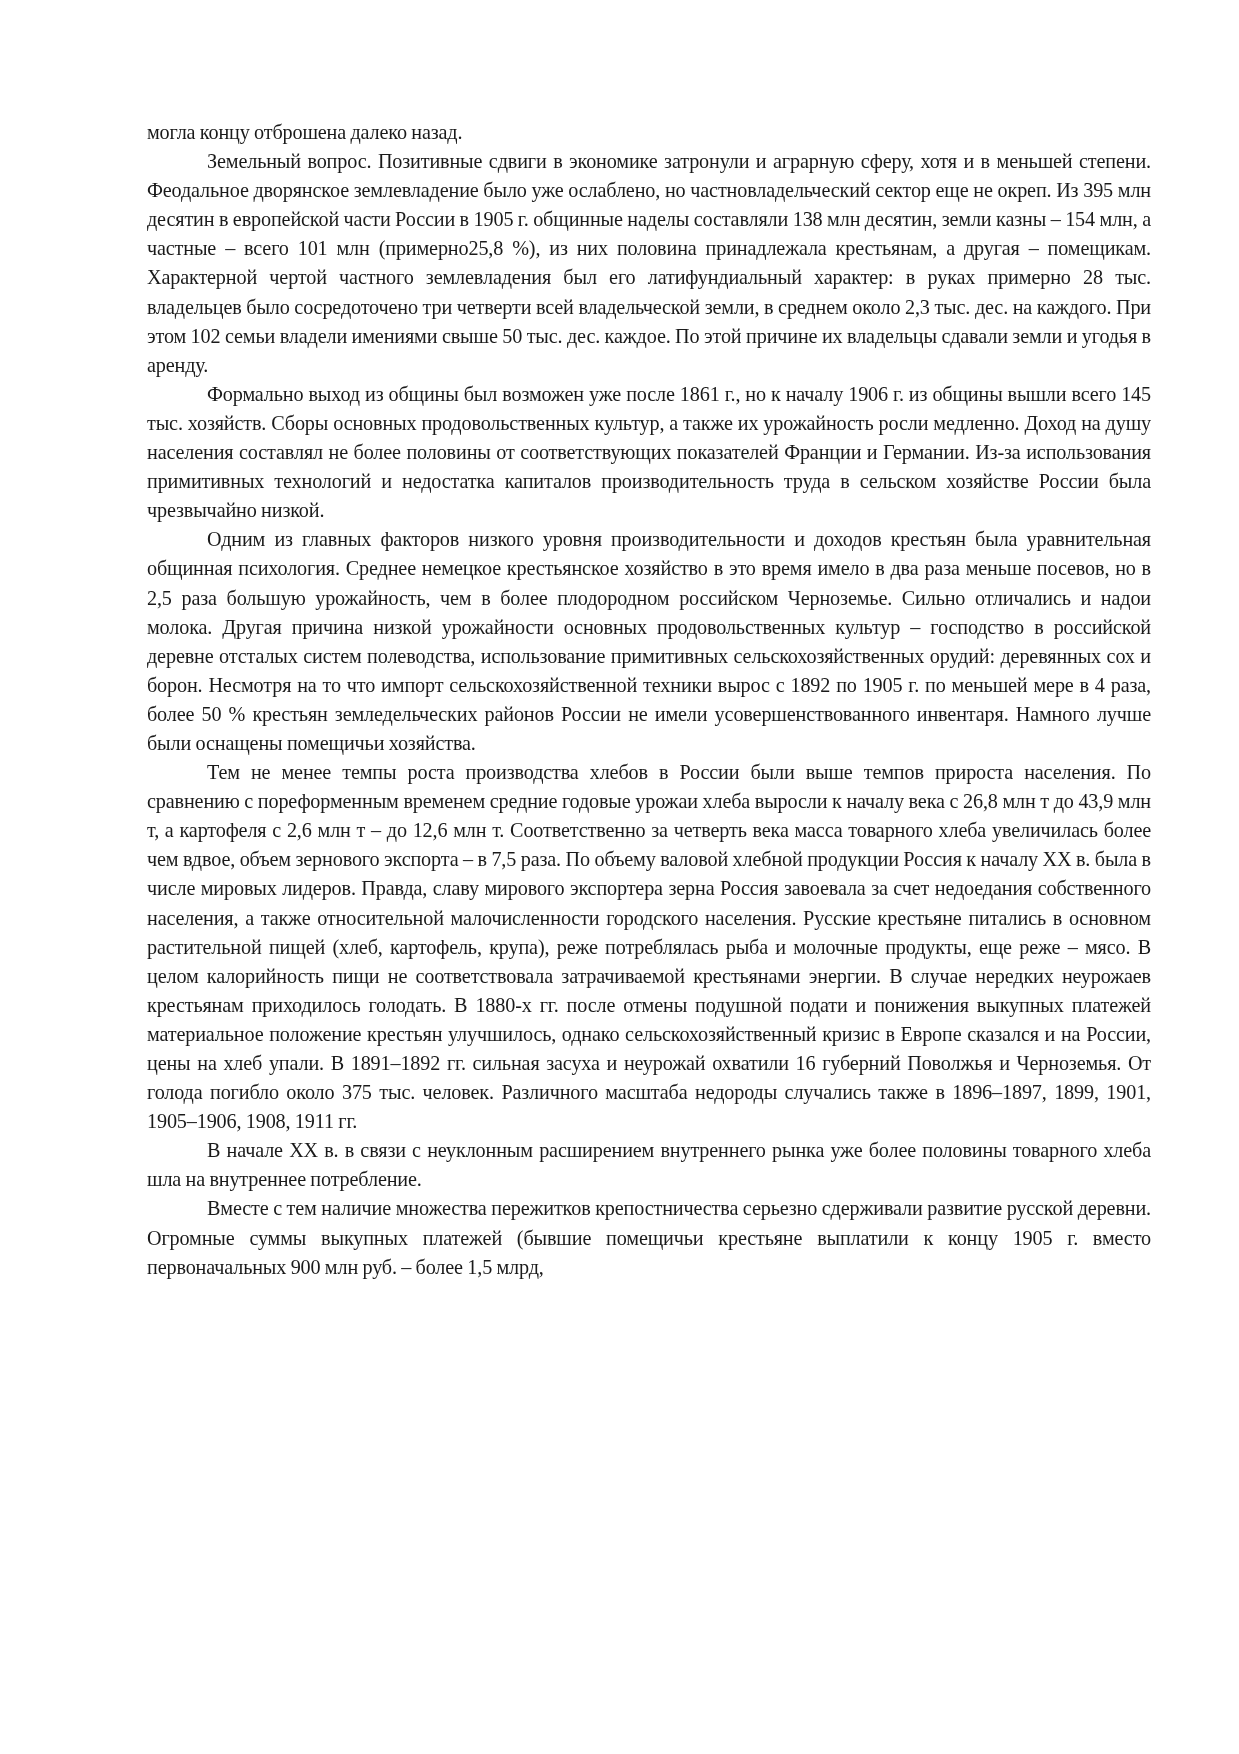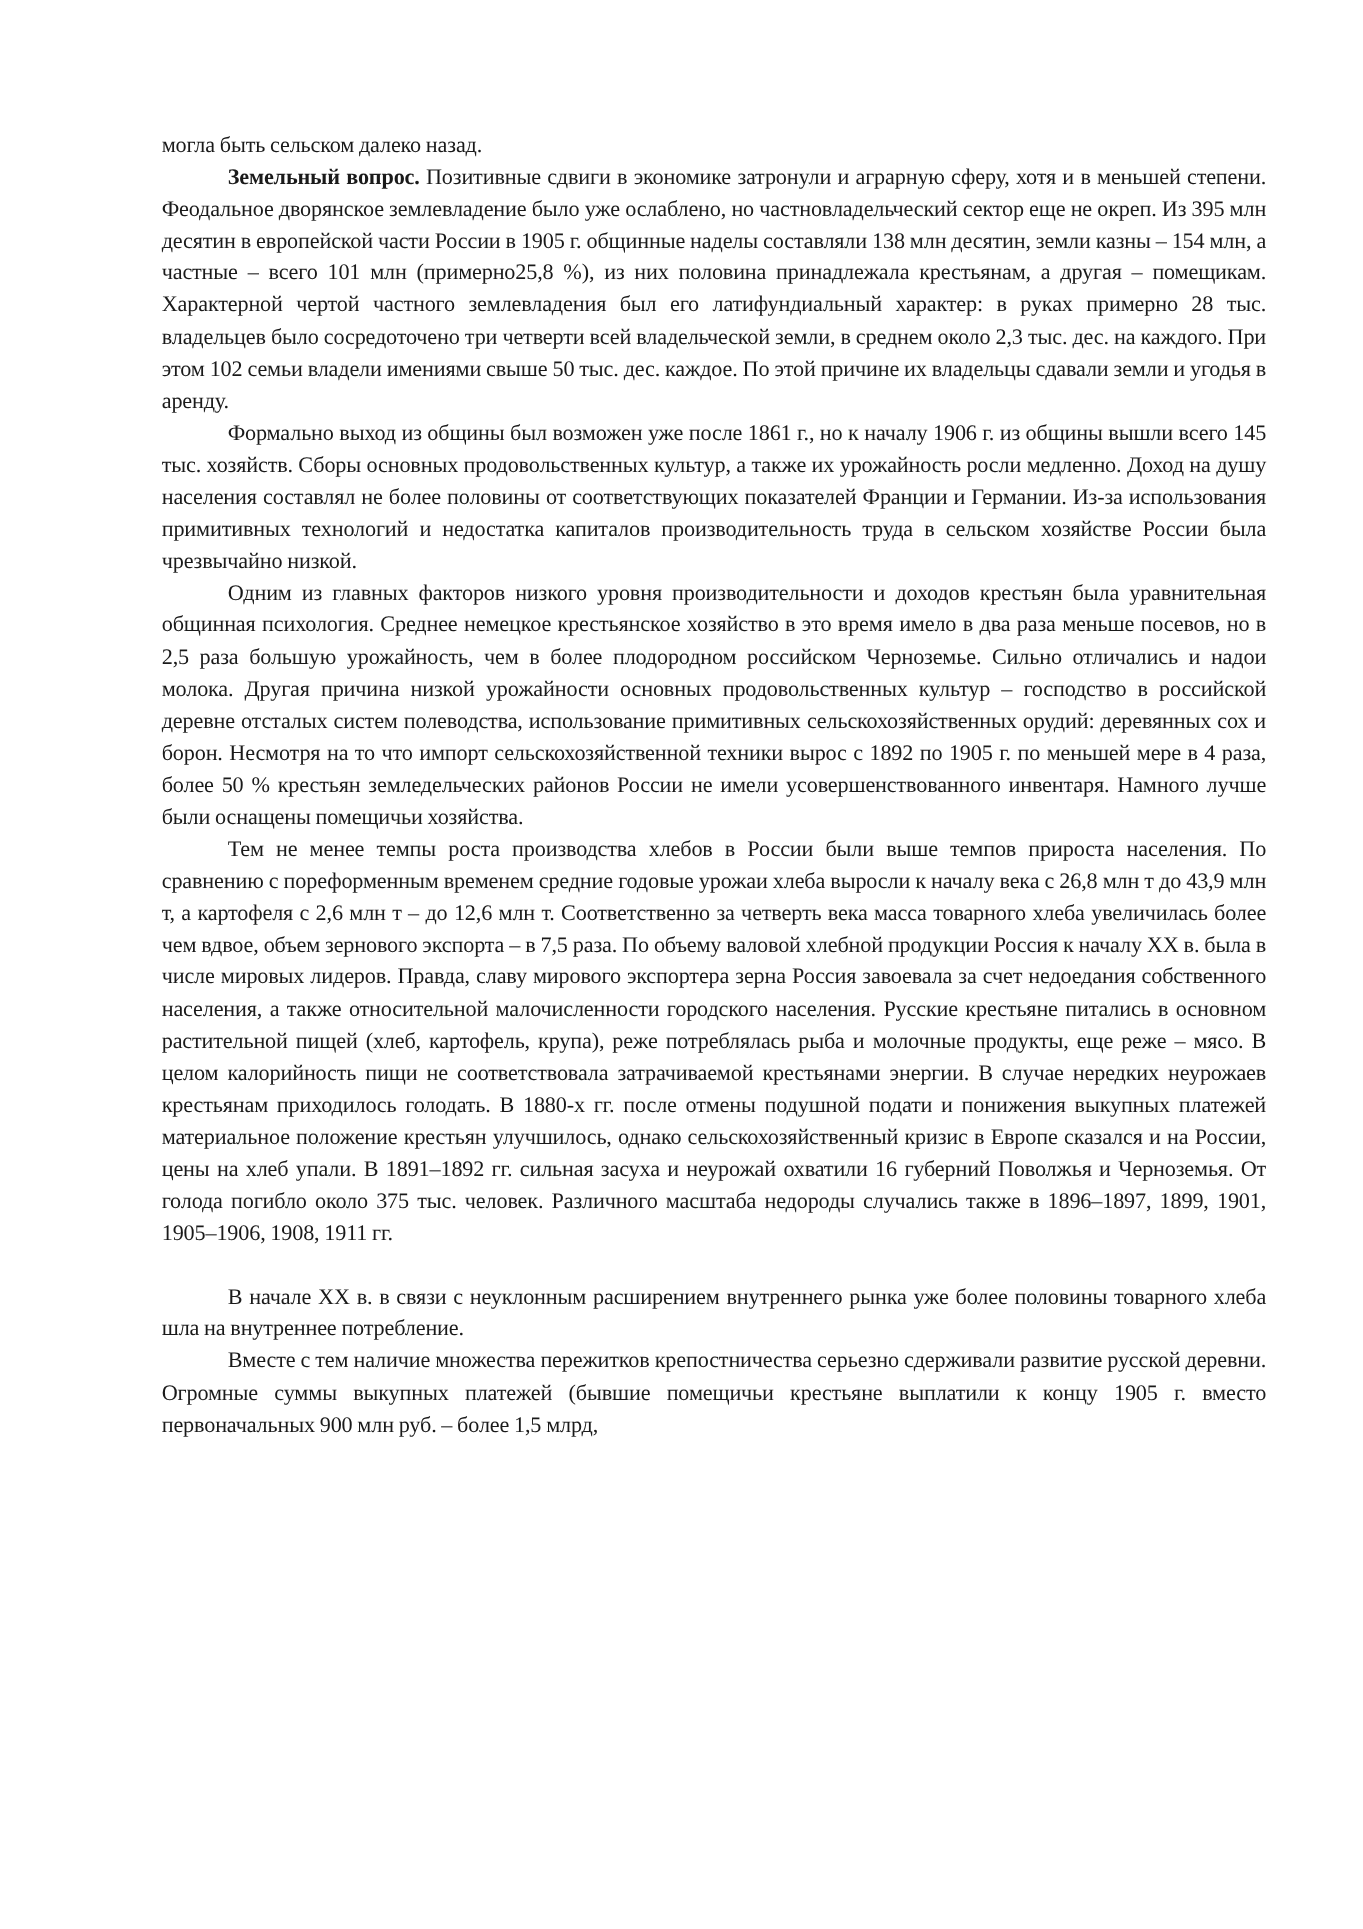--- a/index.html
+++ b/index.html
@@ -27,32 +27,31 @@
       word-spacing: -0.5px;
     }
     .page p {
       margin: 0;
       padding: 0;
     }
     .page p.indent {
       text-indent: 60px;
     }
     .page p.gap-before {
-      margin-top: 29px;
     }
     .bold {
-      font-weight: bold;
+      font-weight: normal;
     }
   </style>
 </head>
 <body>
 
 <div class="page">
   <p>
-    <span>могла быть сельском далеко назад.</span>
+    <span>могла концу отброшена далеко назад.</span>
   </p>
   <p class="indent">
     <span class="bold">Земельный вопрос.</span><span> Позитивные сдвиги в экономике затронули и аграрную сферу, хотя и в меньшей степени. Феодальное дворянское землевладение было уже ослаблено, но частновладельческий сектор еще не окреп. Из 395 млн десятин в европейской части России в 1905 г. общинные наделы составляли 138 млн десятин, земли казны – 154 млн, а частные – всего 101 млн (примерно25,8 %), из них половина принадлежала крестьянам, а другая – помещикам. Характерной чертой частного землевладения был его латифундиальный характер: в руках примерно 28 тыс. владельцев было сосредоточено три четверти всей владельческой земли, в среднем около 2,3 тыс. дес. на каждого. При этом 102 семьи владели имениями свыше 50 тыс. дес. каждое. По этой причине их владельцы сдавали земли и угодья в аренду.</span>
   </p>
   <p class="indent">
     <span>Формально выход из общины был возможен уже после 1861 г., но к началу 1906 г. из общины вышли всего 145 тыс. хозяйств. Сборы основных продовольственных культур, а также их урожайность росли медленно. Доход на душу населения составлял не более половины от соответствующих показателей Франции и Германии. Из-за использования примитивных технологий и недостатка капиталов производительность труда в сельском хозяйстве России была чрезвычайно низкой.</span>
   </p>
   <p class="indent">
     <span>Одним из главных факторов низкого уровня производительности и доходов крестьян была уравнительная общинная психология. Среднее немецкое крестьянское хозяйство в это время имело в два раза меньше посевов, но в 2,5 раза большую урожайность, чем в более плодородном российском Черноземье. Сильно отличались и надои молока. Другая причина низкой урожайности основных продовольственных культур – господство в российской деревне отсталых систем полеводства, использование примитивных сельскохозяйственных орудий: деревянных сох и борон. Несмотря на то что импорт сельскохозяйственной техники вырос с 1892 по 1905 г. по меньшей мере в 4 раза, более 50 % крестьян земледельческих районов России не имели усовершенствованного инвентаря. Намного лучше были оснащены помещичьи хозяйства.</span>
   </p>

